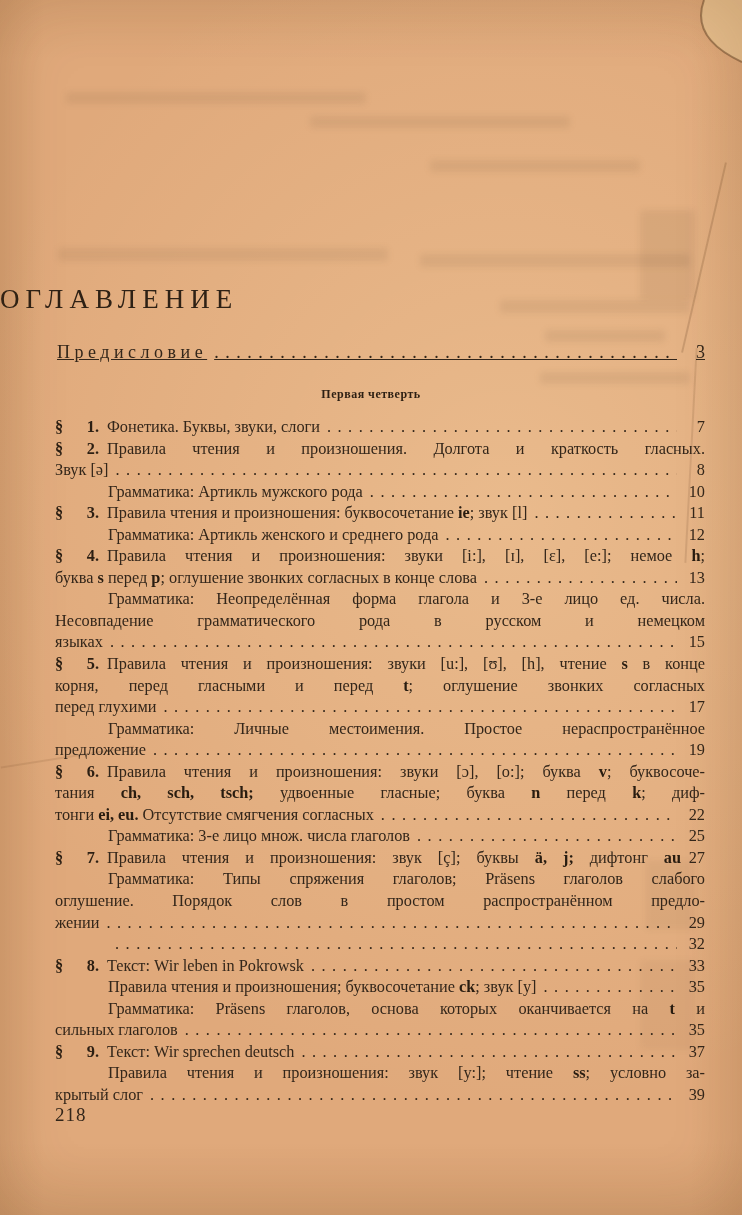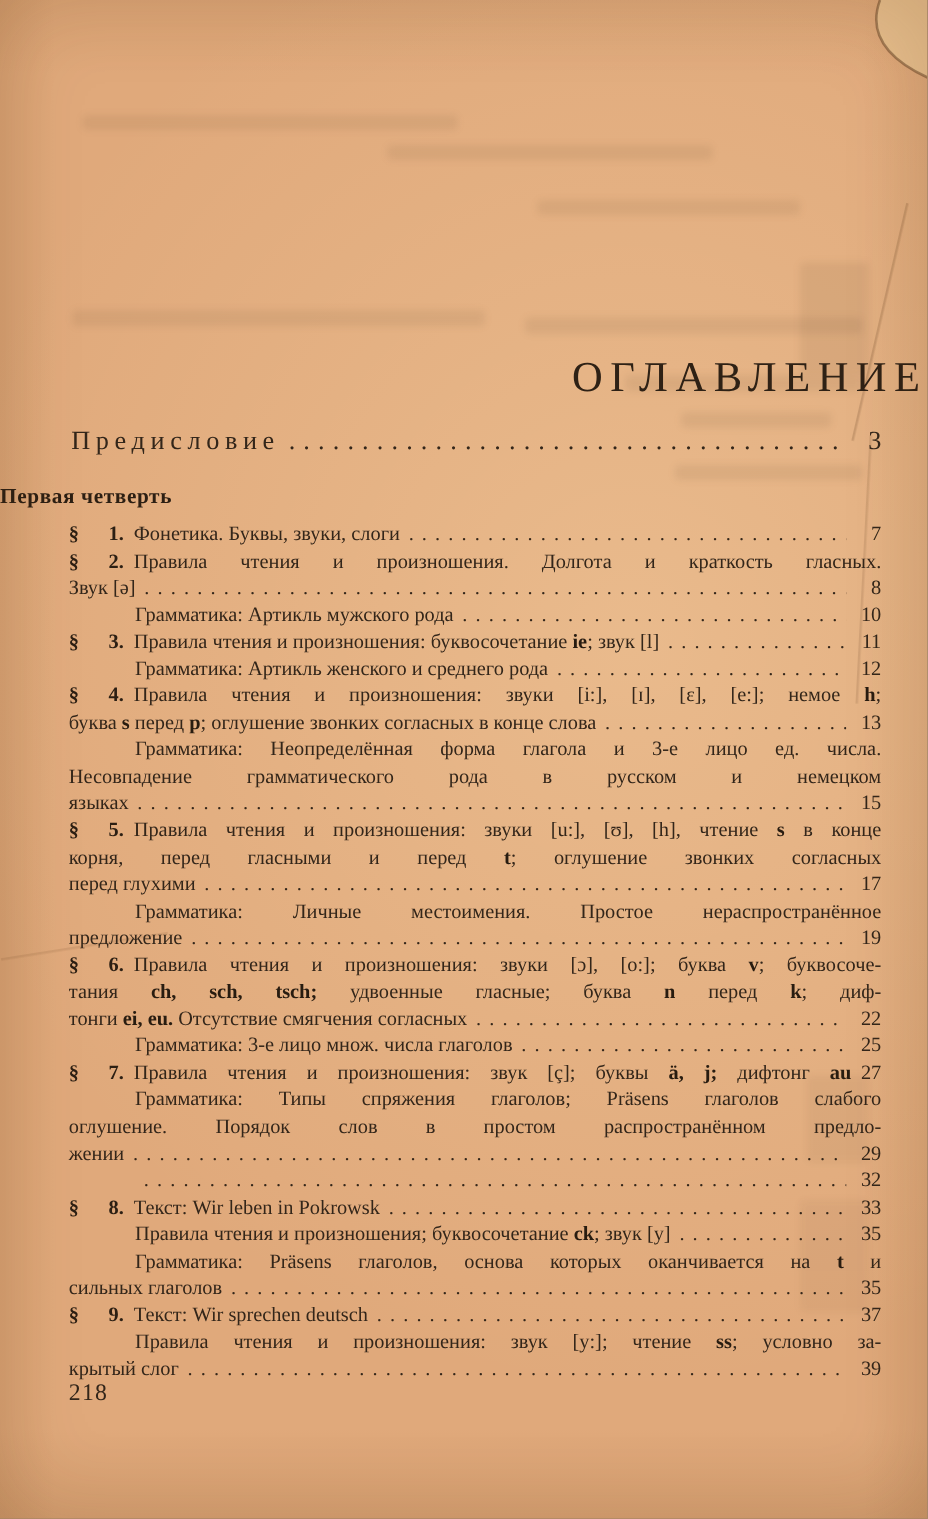--- a/index.html
+++ b/index.html
@@ -29,35 +29,35 @@
   }
   .crease {
     position:absolute; z-index:1;
     background:rgba(88,54,26,0.20);
     filter:blur(0.4px);
   }
   .corner-curl { position:absolute; top:0; right:0; z-index:2; }
   
   .title {
     position:absolute; top:284px; left:0; right:0; z-index:2;
-    text-align:right;
-    font-size:34px; letter-spacing:6px;
+    text-align:left;
+    font-size:27px; letter-spacing:6px;
     color:#2e2115;
   }
   .preface-row {
     position:absolute; top:341px; left:0; right:0; z-index:2;
     display:flex; align-items:flex-end;
     padding:0 37px 0 57px;
-    font-size:21px; line-height:22px;
+    font-size:18px; line-height:22px;text-decoration:underline;
   }
   .preface-label { letter-spacing:4.5px; }
   .part-heading {
     position:absolute; top:387px; left:0; right:0; z-index:2;
-    text-align:left;
-    font-weight:bold; font-size:17px; letter-spacing:0.5px;
+    text-align:center;
+    font-weight:bold; font-size:12px; letter-spacing:0.5px;
     color:#2c1f13;
   }
   .entries {
     position:absolute; top:416px; left:0; right:0; z-index:2;
   }
   .row {
     display:flex; align-items:baseline;
     font-size:16.3px; line-height:21.55px;
     padding-right:37px;
   }

